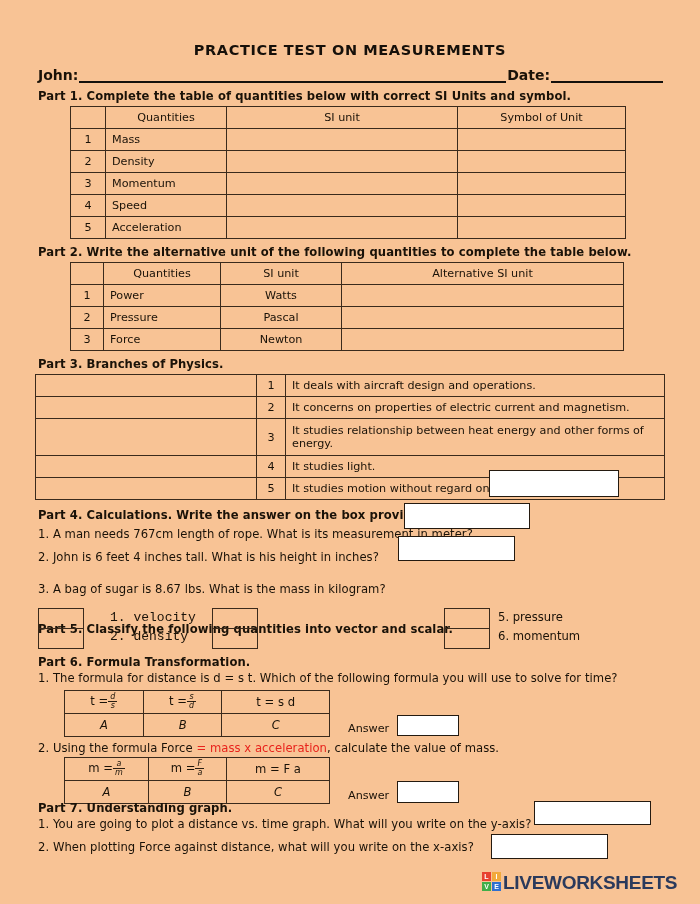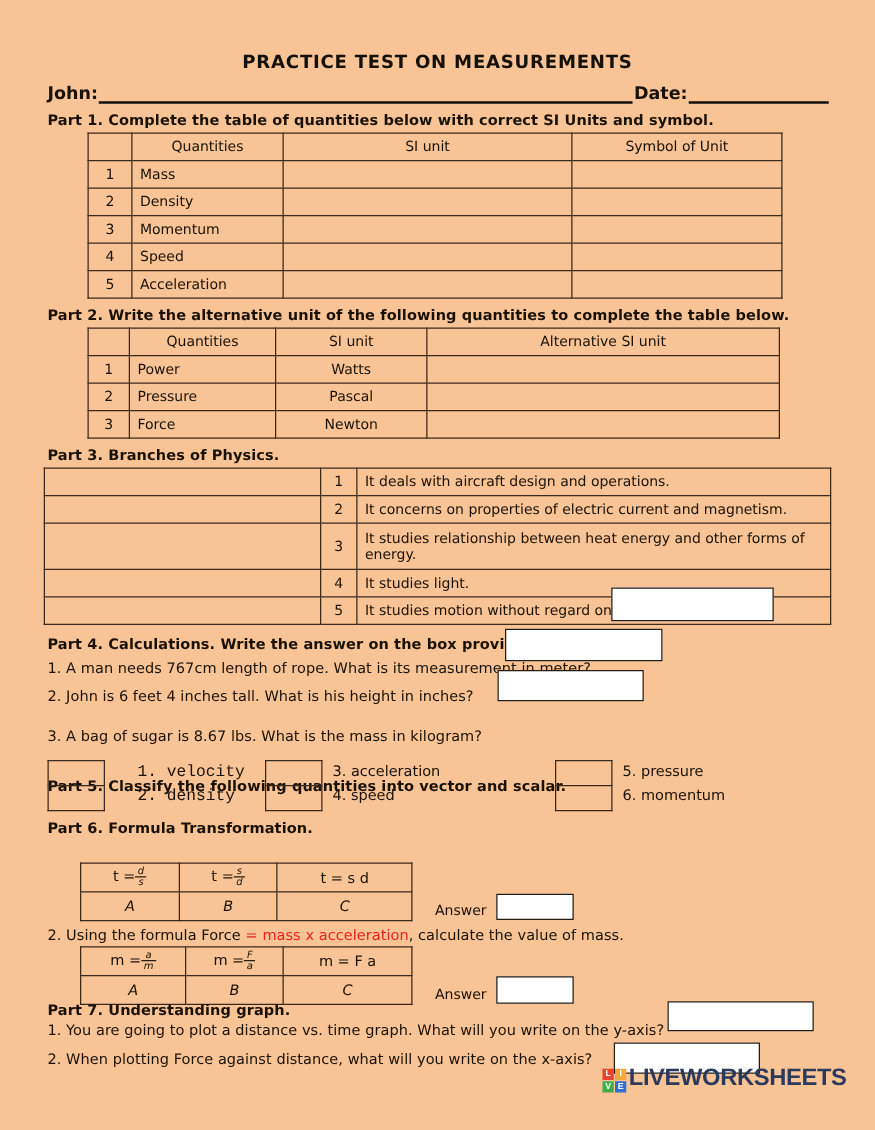--- a/index.html
+++ b/index.html
@@ -128,23 +128,23 @@
   .abox {
     background: #ffffff;
     border: 1.6px solid #241a10;
     position: absolute;
   }
 
   
   .footer {
     position: absolute;
     left: 482px;
-    top: 852px;
+    top: 872px;
     display: flex;
-    align-items: flex-end;
+    align-items: flex-start;
   }
   .lwmark {
     display: grid;
     grid-template-columns: 9px 9px;
     grid-template-rows: 9px 9px;
     gap: 1px;
     margin-right: 2px;
   }
   .lwmark span {
     font-size: 7px;
@@ -313,26 +313,20 @@
     <table class="vsbox">
       <tbody>
           <tr>
             <td></td>
           </tr>
       <tr>
             <td></td>
           </tr>
     </tbody>
       </table>
-    <div style="margin-left:8px; font-size:11.6px; line-height:19px;">
-      <div><span>3.</span>
-        <span>acceleration</span></div>
-      <div><span>4.</span>
-        <span>speed</span></div>
-    </div>
   </div>
 
   <div style="position:absolute; left:444px; top:608px; display:flex; align-items:flex-start;">
     <table class="vsbox">
       <tbody>
           <tr>
             <td></td>
           </tr>
       <tr>
             <td></td>
@@ -341,20 +335,21 @@
       </table>
     <div style="margin-left:8px; font-size:11.6px; line-height:19px;">
       <div><span>5.</span>
         <span>pressure</span></div>
       <div><span>6.</span>
         <span>momentum</span></div>
     </div>
   </div>
 
   <div class="parthead" style="position:absolute; left:38px; top:655px; margin:0;">Part 6. Formula Transformation.</div>
+  <div class="qline" style="position:absolute; left:38px; top:671px; margin:0;">1. The formula for distance is   d = s t. Which of the following formula you will use to solve for time?</div>
 
   <div style="position:absolute; left:64px; top:690px; display:flex; align-items:flex-end;">
     <table class="formula">
       <tbody>
           <tr>
         <td>
           <span>t =</span><span class="frac"><span class="num">d</span><span class="den">s</span></span>
         </td>
         <td>
           <span>t =</span><span class="frac"><span class="num">s</span><span class="den">d</span></span>

